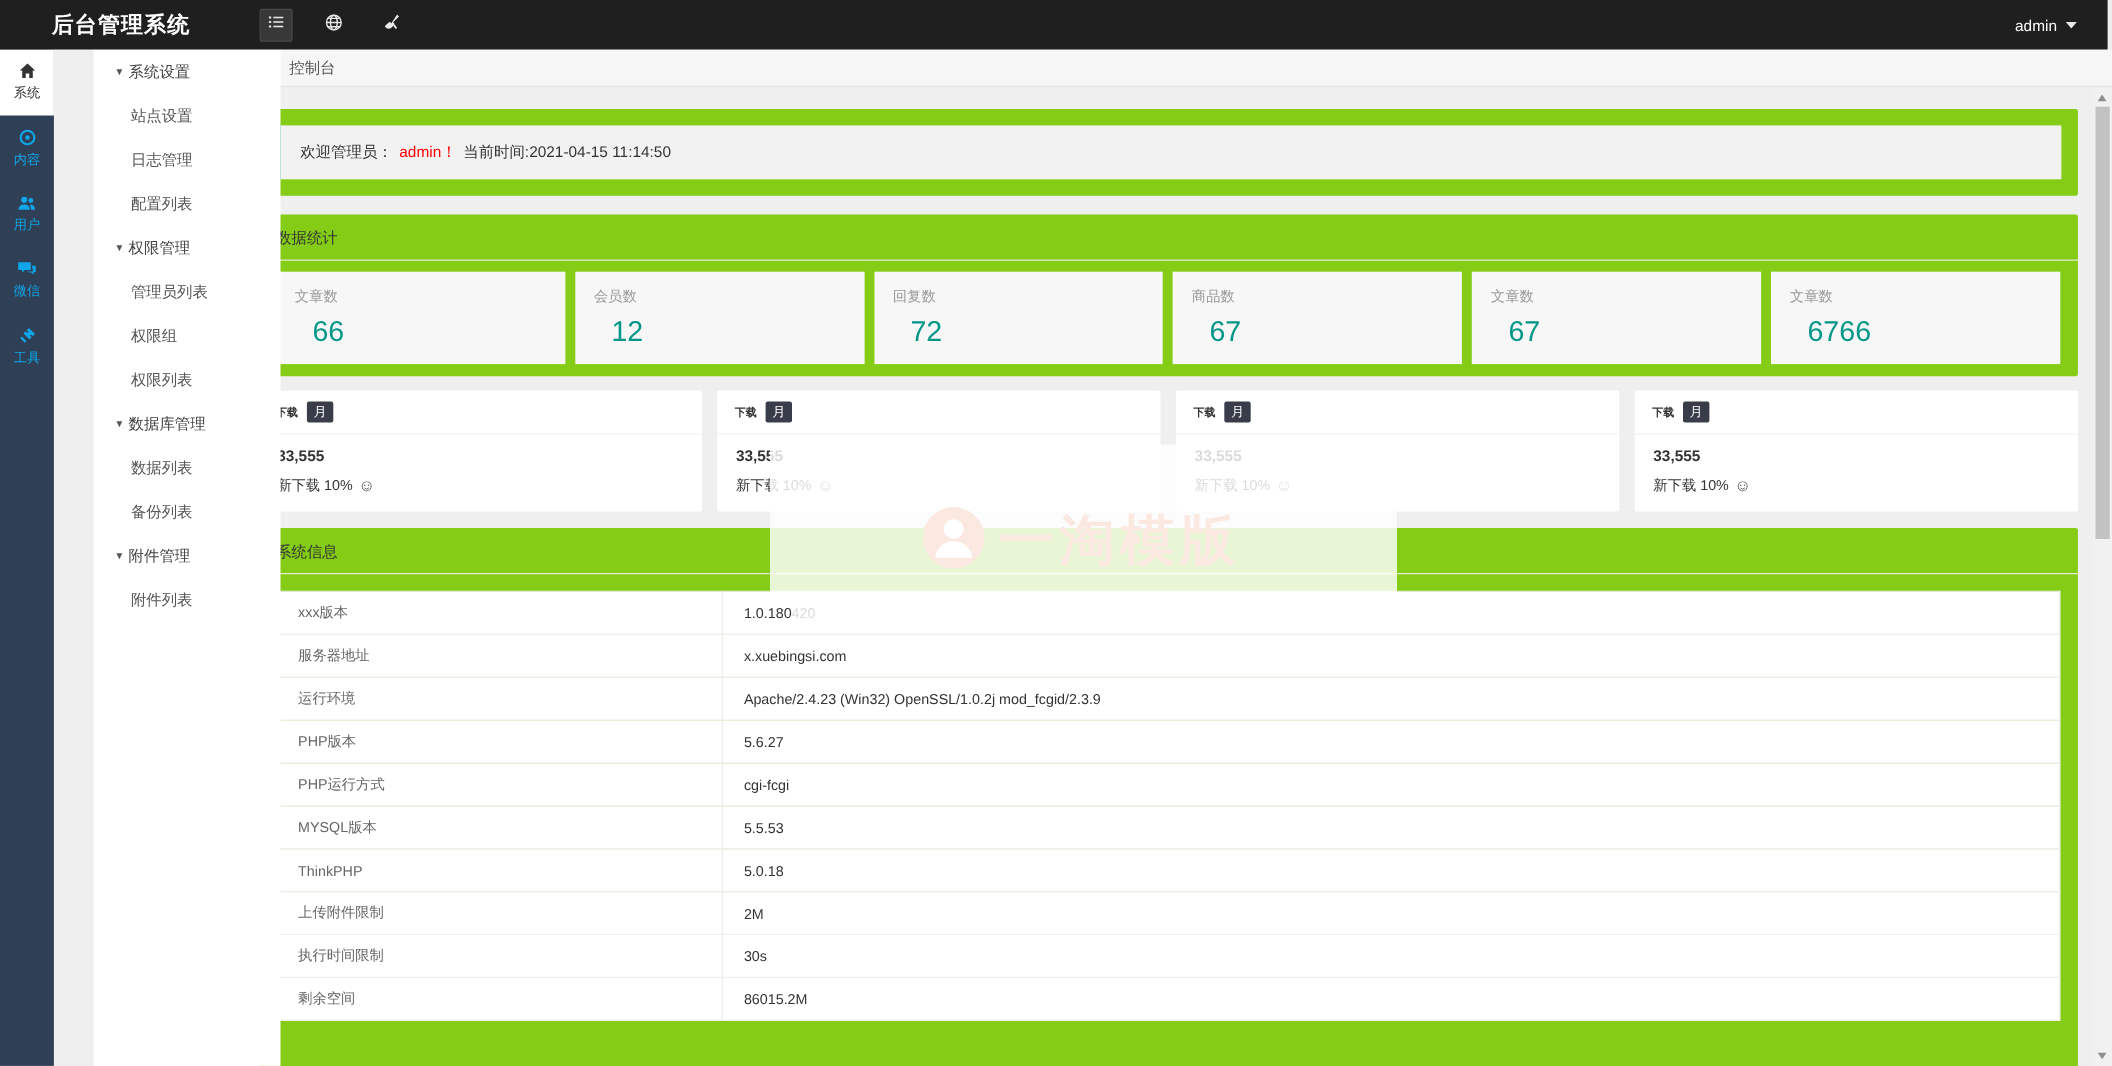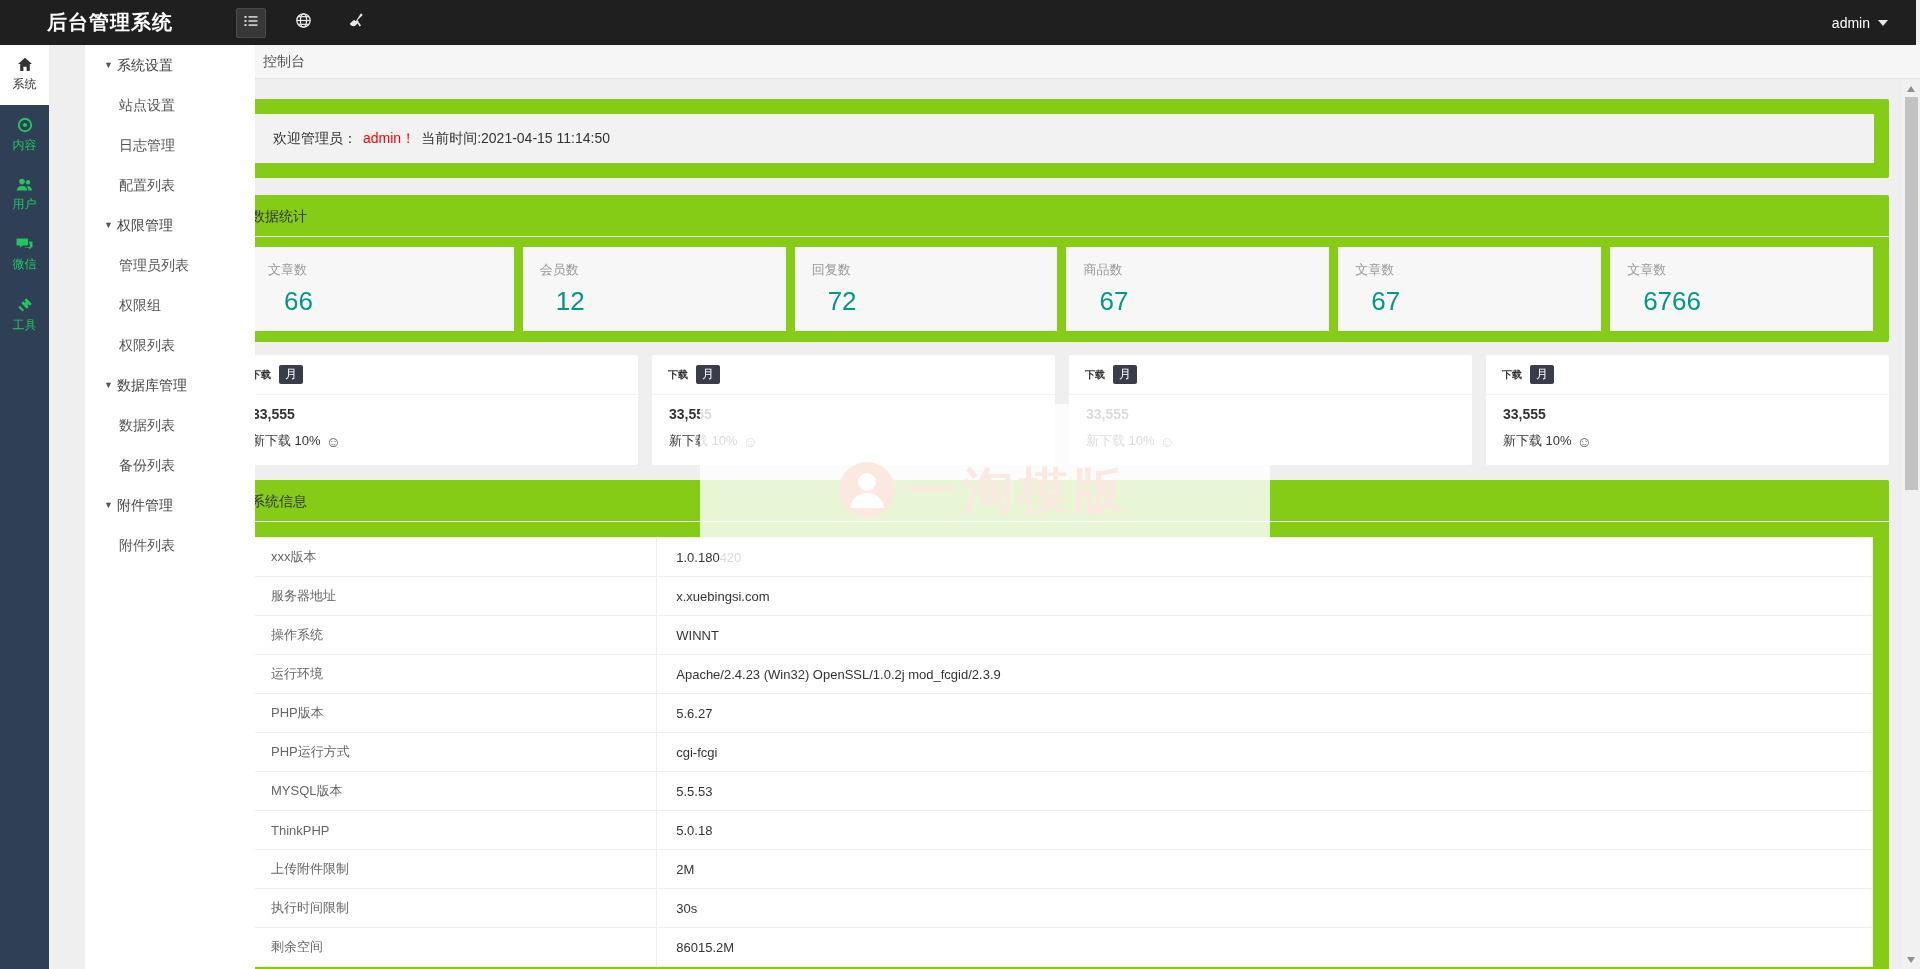--- a/index.html
+++ b/index.html
@@ -14,21 +14,21 @@
   .hdr{ position:absolute; top:0; left:0; right:4px; height:45px;
         background:var(--c-header-bg,#1f1f1f); display:flex; align-items:center; color:#fff; z-index:10;}
   .logo{ width:219px; padding-left:47px; font-size:20px; font-weight:bold; letter-spacing:1px; }
   .toolbar{ display:flex; align-items:center; gap:22px; margin-left:17px; }
   .tool-btn{ width:30px; height:30px; display:flex; align-items:center; justify-content:center; cursor:pointer; }
   .tool-btn.boxed{ background:#383838; border:1px solid #4b4b4b; border-radius:2px; }
   .hdr-right{ margin-left:auto; margin-right:28px; display:flex; align-items:center; gap:8px; font-size:14px; cursor:pointer;}
   .caret-dn{ width:0; height:0; border-left:5px solid transparent; border-right:5px solid transparent; border-top:6px solid #e8e8e8; }
   
   .iconbar{ position:absolute; top:45px; left:0; bottom:0; width:49px; background:var(--c-sidebar-bg,#2f4056); z-index:9;}
-  .ib-item{ height:60px; display:flex; flex-direction:column; align-items:center; justify-content:center; gap:4px; color:#22c55e; cursor:pointer; }
+  .ib-item{ height:60px; display:flex; flex-direction:column; align-items:center; justify-content:center; gap:4px; color:#0ea5e9; cursor:pointer; }
   .ib-item.active{ background:#ffffff; color:#333; }
   .ib-label{ font-size:12px; }
   .ib-icon svg{ display:block; }
   
   .menu{ position:absolute; top:45px; left:49px; bottom:0; width:170px; background:#fff; z-index:8;margin-left:36px; }
   .menu-row{ height:40px; line-height:40px; padding-left:34px; font-size:14px; color:#555; cursor:pointer; white-space:nowrap; }
   .menu-row.section{ padding-left:19px; color:#424242; }
   .menu-caret{ display:none; font-size:9px; color:#555; margin-right:4px; vertical-align:2px; }
   .menu-row.section .menu-caret{ display:inline; }
   
@@ -350,24 +350,20 @@
               <tr>
                 <td class="info-label">xxx版本</td>
                 <td class="info-value"><span>1.0.180</span><span class="faded-suffix">420</span></td>
               </tr>
 
               <tr>
                 <td class="info-label">服务器地址</td>
                 <td class="info-value"><span>x.xuebingsi.com</span></td>
               </tr>
 
-              <tr>
-                <td class="info-label">操作系统</td>
-                <td class="info-value"><span>WINNT</span></td>
-              </tr>
 
               <tr>
                 <td class="info-label">运行环境</td>
                 <td class="info-value"><span>Apache/2.4.23 (Win32) OpenSSL/1.0.2j mod_fcgid/2.3.9</span></td>
               </tr>
 
               <tr>
                 <td class="info-label">PHP版本</td>
                 <td class="info-value"><span>5.6.27</span></td>
               </tr>

